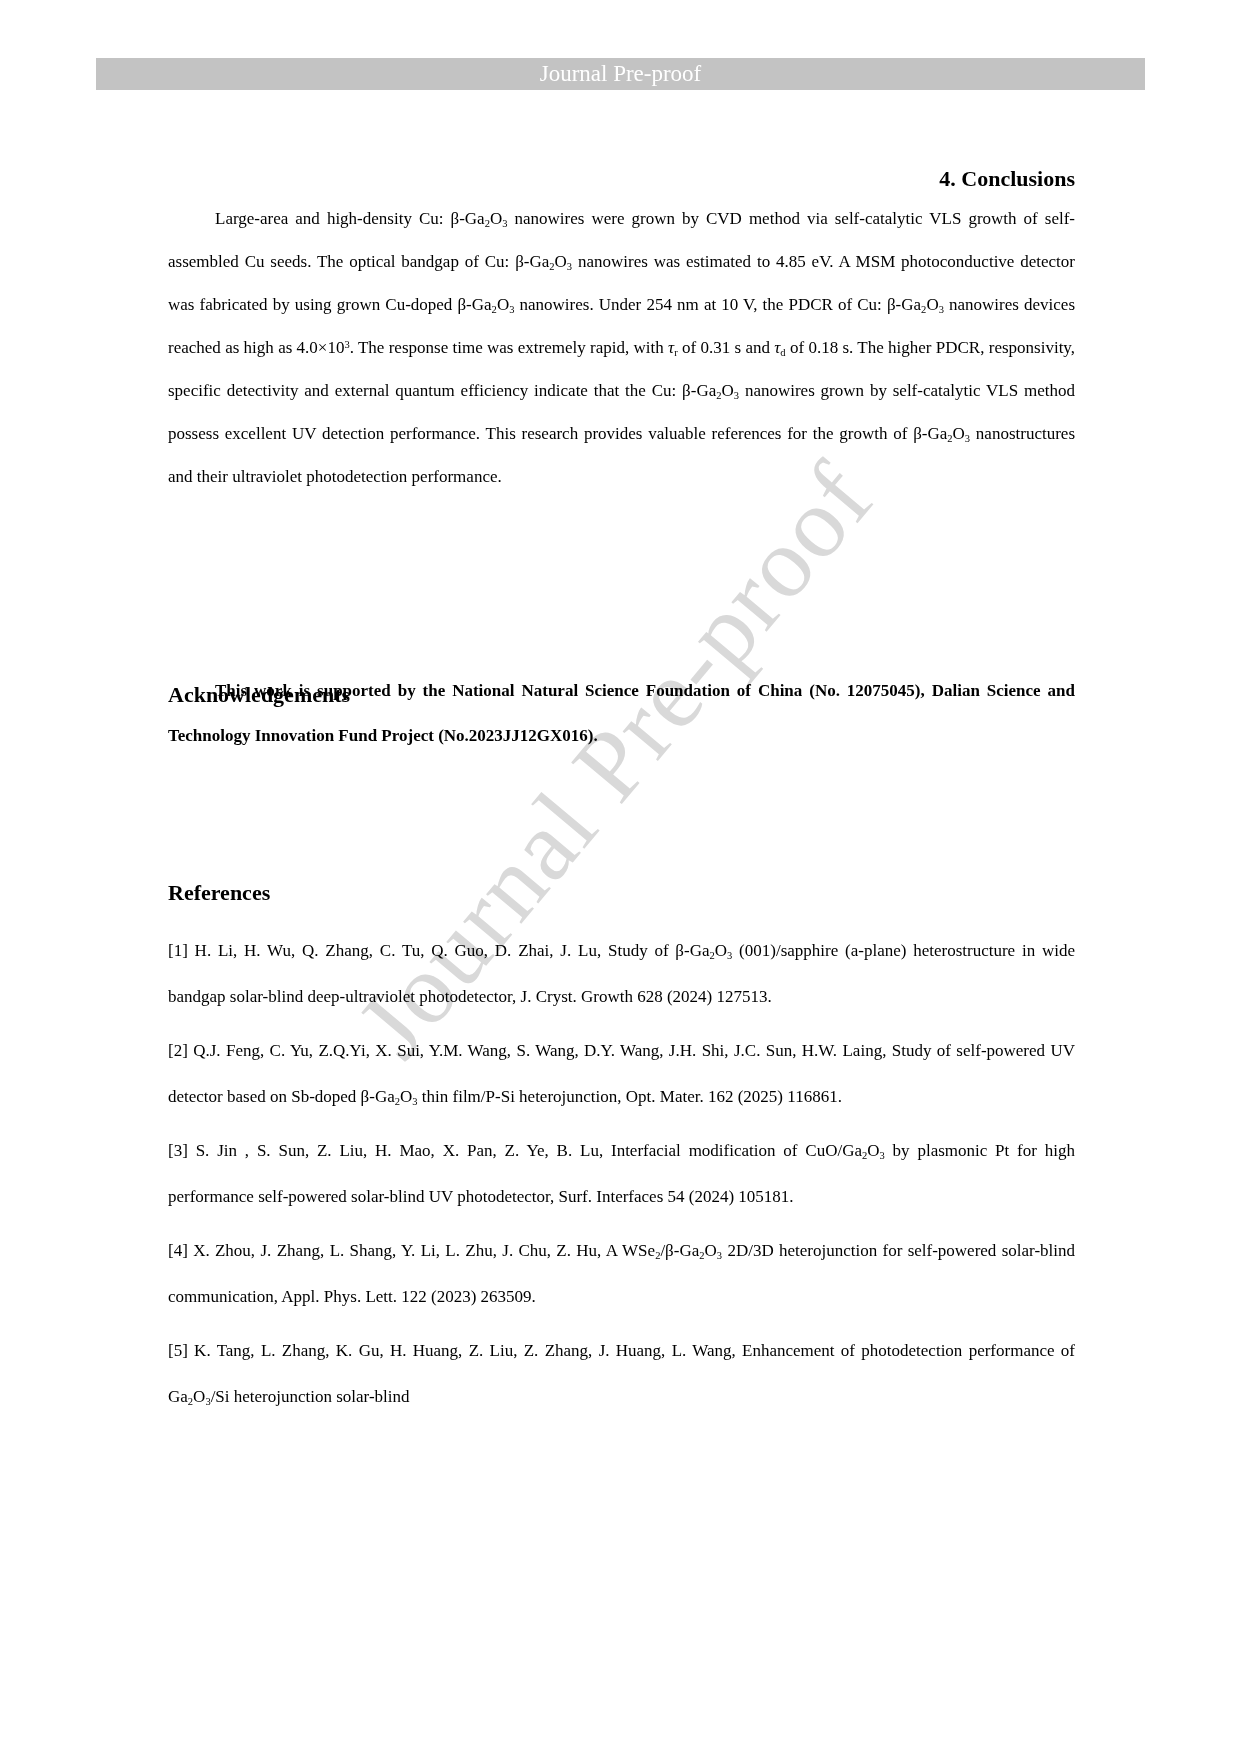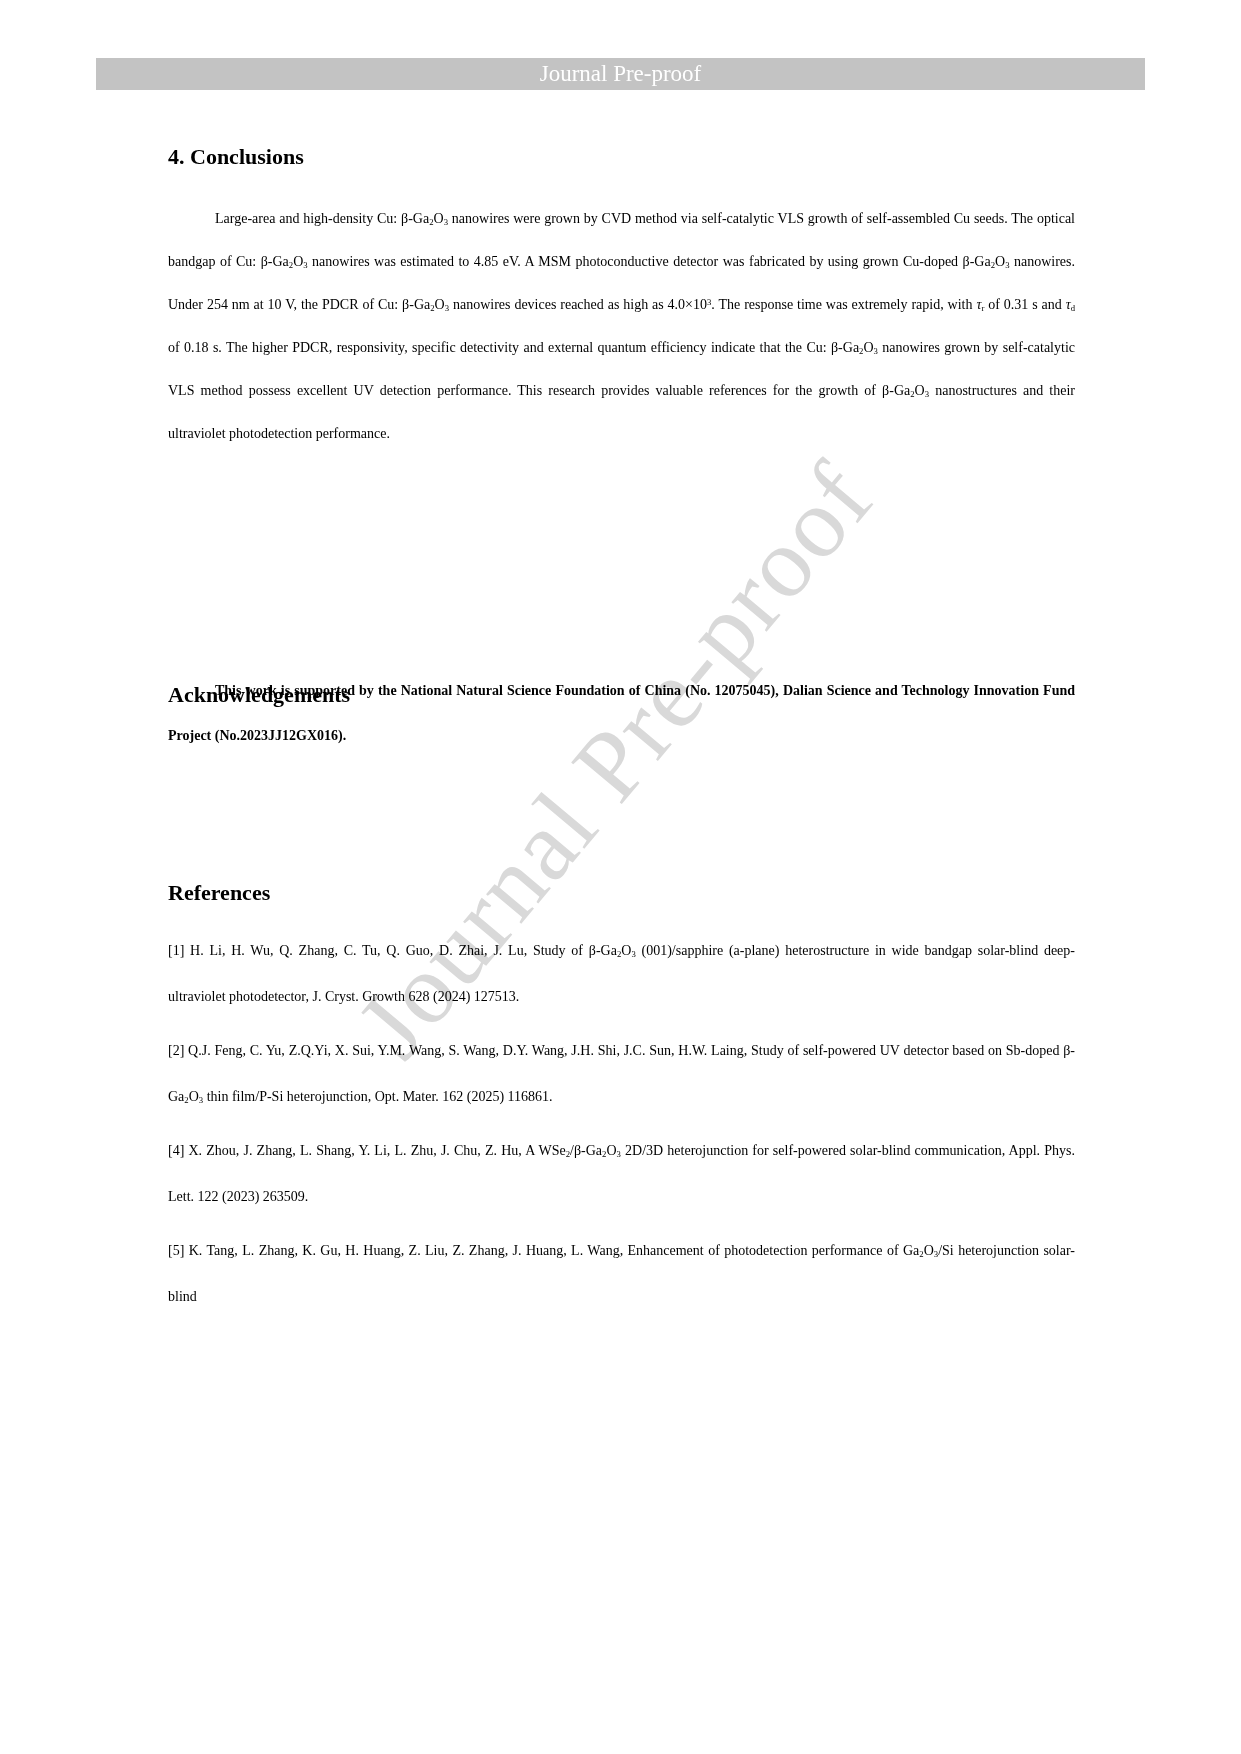--- a/index.html
+++ b/index.html
@@ -41,26 +41,26 @@
     font-size:22px;
     font-weight:bold;
     line-height:30px;
     z-index:1;
   }
   .body-p{
     position:absolute;
     left:168px;
     width:907px;
     margin:0;
-    font-size:14px;
+    font-size:17px;
     text-align:justify;
     z-index:1;
   }
   .indent{ text-indent:47px; }
-  #h-conclusions{ top:142px; }
+  #h-conclusions{ top:164px;text-align:right; }
   #p-conclusions{ top:197px; line-height:43px; }
   #h-ack{ top:680px; }
   #p-ack{ top:668px; line-height:45px;font-weight:bold; }
   #h-refs{ top:878px;font-family:Liberation Serif, serif; }
   .refs{
     position:absolute;
     left:168px; top:928px;
     width:907px;
     z-index:1;
   }
@@ -90,17 +90,18 @@
 
   <h2 class="h" id="h-ack">Acknowledgements</h2>
 
   <p class="body-p indent" id="p-ack">This work is supported by the National Natural Science Foundation of China (No. 12075045), Dalian Science and Technology Innovation Fund Project (No.2023JJ12GX016).</p>
 
   <h2 class="h" id="h-refs">References</h2>
 
   <div class="refs">
     <p class="body-p">[1] H. Li, H. Wu, Q. Zhang, C. Tu, Q. Guo, D. Zhai, J. Lu, Study of β-Ga<sub>2</sub>O<sub>3</sub> (001)/sapphire (a-plane) heterostructure in wide bandgap solar-blind deep-ultraviolet photodetector, J. Cryst. Growth 628 (2024) 127513.</p>
     <p class="body-p">[2] Q.J. Feng, C. Yu, Z.Q.Yi, X. Sui, Y.M. Wang, S. Wang, D.Y. Wang, J.H. Shi, J.C. Sun, H.W. Laing, Study of self-powered UV detector based on Sb-doped β-Ga<sub>2</sub>O<sub>3</sub> thin film/P-Si heterojunction, Opt. Mater. 162 (2025) 116861.</p>
+    <p class="body-p">[3] S. Jin , S. Sun, Z. Liu, H. Mao, X. Pan, Z. Ye, B. Lu, Interfacial modification of CuO/Ga<sub>2</sub>O<sub>3</sub> by plasmonic Pt for high performance self-powered solar-blind UV photodetector, Surf. Interfaces 54 (2024) 105181.</p>
     <p class="body-p">[4] X. Zhou, J. Zhang, L. Shang, Y. Li, L. Zhu, J. Chu, Z. Hu, A WSe<sub>2</sub>/β-Ga<sub>2</sub>O<sub>3</sub> 2D/3D heterojunction for self-powered solar-blind communication, Appl. Phys. Lett. 122 (2023) 263509.</p>
     <p class="body-p">[5] K. Tang, L. Zhang, K. Gu, H. Huang, Z. Liu, Z. Zhang, J. Huang, L. Wang, Enhancement of photodetection performance of Ga<sub>2</sub>O<sub>3</sub>/Si heterojunction solar-blind</p>
   </div>
 
 </div>
 
 </body></html>

